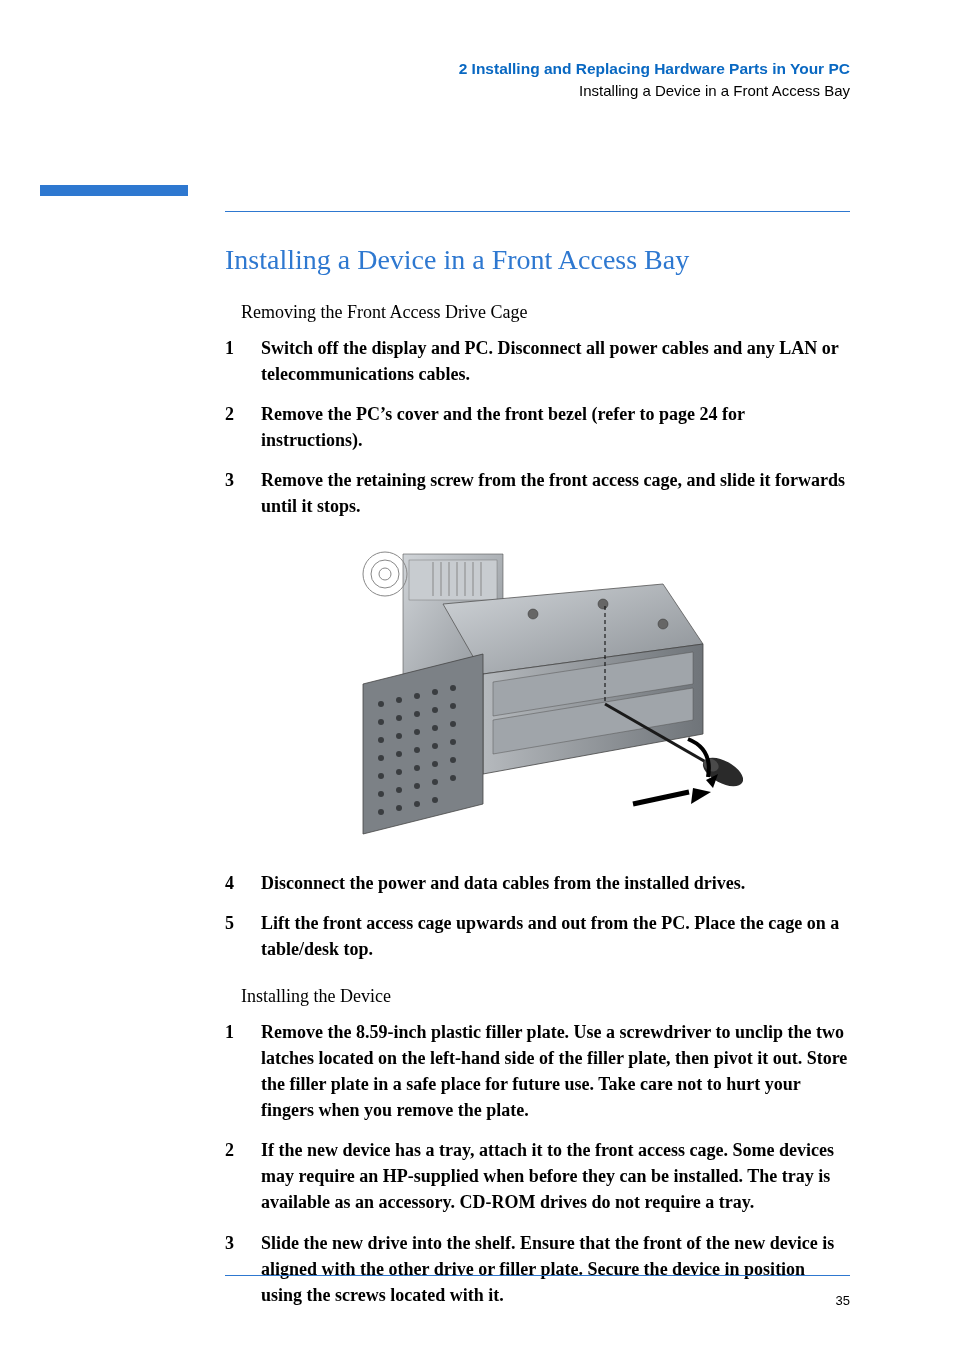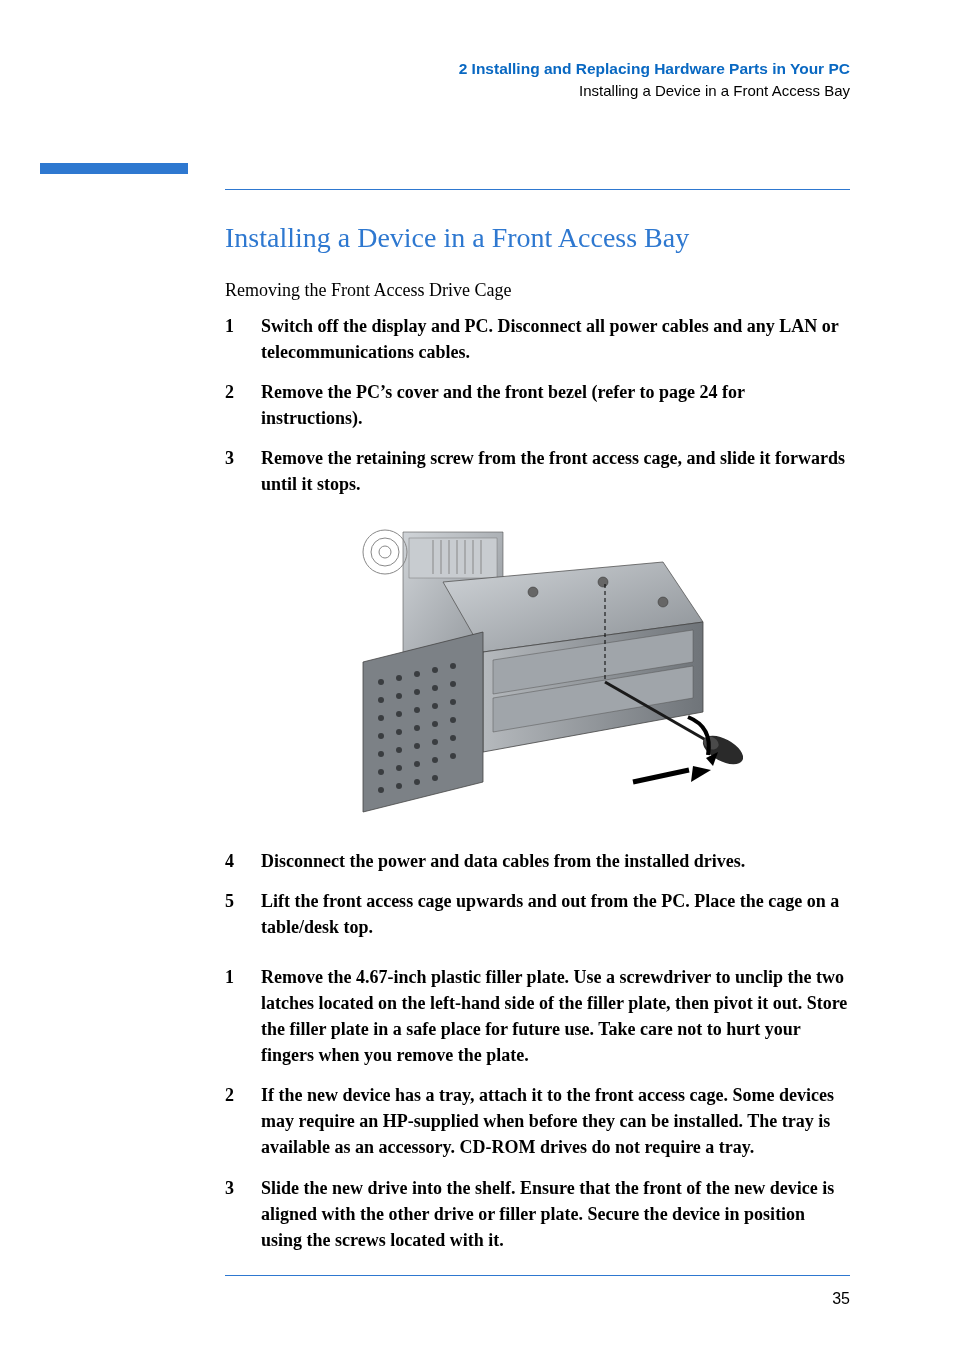--- a/index.html
+++ b/index.html
@@ -9,21 +9,21 @@
     background: #ffffff;
     font-family: "Century Schoolbook", Georgia, serif;
     color: #000;
     position: relative;
   }
   .page {
     padding: 60px 104px 50px 225px;
   }
   .header {
     text-align: right;
-    margin-bottom: 64px;
+    margin-bottom: 86px;
   }
   .header-chapter {
     font-family: Arial, Helvetica, sans-serif;
     font-weight: bold;
     color: #0968c2;
     font-size: 15.5px;
     margin-bottom: 4px;
   }
   .header-section {
     font-family: Arial, Helvetica, sans-serif;
@@ -55,20 +55,21 @@
     color: #2e78d0;
     font-size: 28px;
     font-weight: normal;
     margin-bottom: 26px;
   }
   .subhead {
     font-family: "Century Schoolbook", Georgia, serif;
     font-size: 18px;
     font-weight: normal;
     margin-bottom: 12px;
+    margin-left: 16px;
   }
   ol.steps {
     list-style: none;
     counter-reset: step;
     margin-bottom: 24px;
   }
   ol.steps > li {
     counter-increment: step;
     font-size: 18px;
     line-height: 1.45;
@@ -98,21 +99,21 @@
     left: 225px;
     right: 104px;
     bottom: 76px;
     border-top: 1px solid #2e78d0;
   }
   .page-number {
     position: absolute;
     right: 104px;
     bottom: 44px;
     font-family: Arial, Helvetica, sans-serif;
-    font-size: 16px;
+    font-size: 13px;
     margin-top: 24px;
   }
 </style>
 </head>
 <body>
 
 <div class="page">
   <div class="header">
     <div class="header-chapter">2   Installing and Replacing Hardware Parts in Your PC</div>
     <div class="header-section">Installing a Device in a Front Access Bay</div>
@@ -223,22 +224,23 @@
       <path d="M 300 260 l 56 -12" stroke="#000" stroke-width="5"></path>
       <polygon points="360,244 378,248 358,260" fill="#000"></polygon>
     </svg>
   </div>
 
   <ol class="steps" start="4" style="counter-reset: step 3;">
     <li>Disconnect the power and data cables from the installed drives.</li>
     <li>Lift the front access cage upwards and out from the PC. Place the cage on a table/desk top.</li>
   </ol>
 
+  <div class="subhead">Installing the Device</div>
 
   <ol class="steps">
-    <li>Remove the 4.67-inch plastic filler plate. Use a screwdriver to unclip the two latches located on the left-hand side of the filler plate, then pivot it out. Store the filler plate in a safe place for future use. Take care not to hurt your fingers when you remove the plate.</li>
+    <li>Remove the 8.59-inch plastic filler plate. Use a screwdriver to unclip the two latches located on the left-hand side of the filler plate, then pivot it out. Store the filler plate in a safe place for future use. Take care not to hurt your fingers when you remove the plate.</li>
     <li>If the new device has a tray, attach it to the front access cage. Some devices may require an HP-supplied when before they can be installed. The tray is available as an accessory. CD-ROM drives do not require a tray.</li>
     <li>Slide the new drive into the shelf. Ensure that the front of the new device is aligned with the other drive or filler plate. Secure the device in position using the screws located with it.</li>
   </ol>
 </div>
 
 <div class="footer-line"></div>
 <div class="page-number">35</div>
 
 </body></html>

